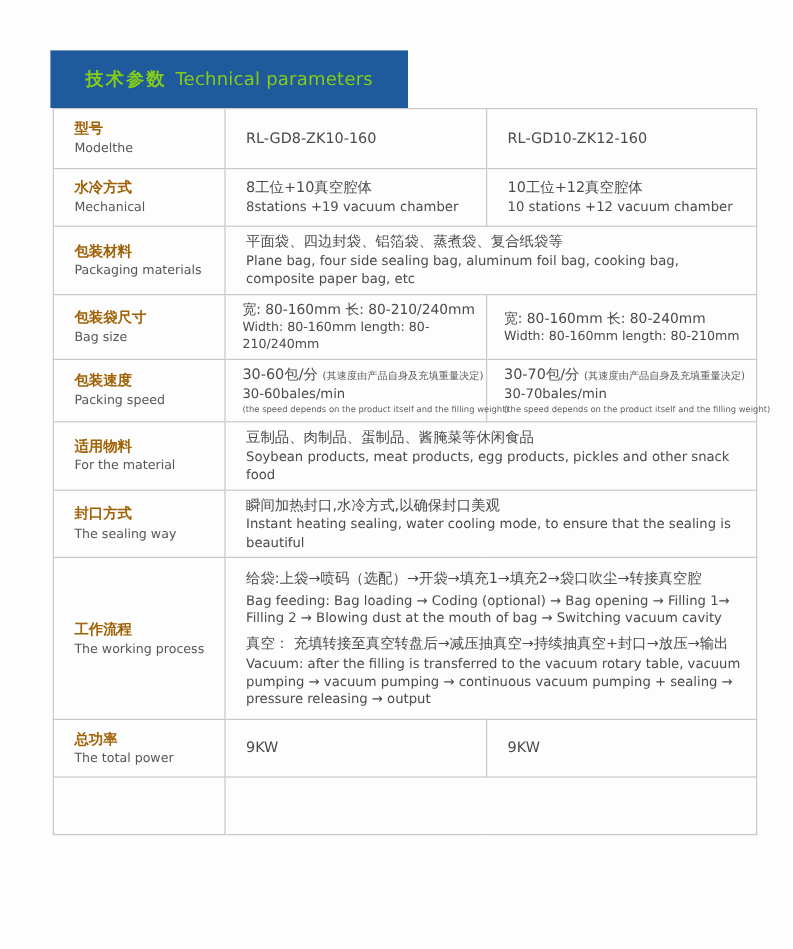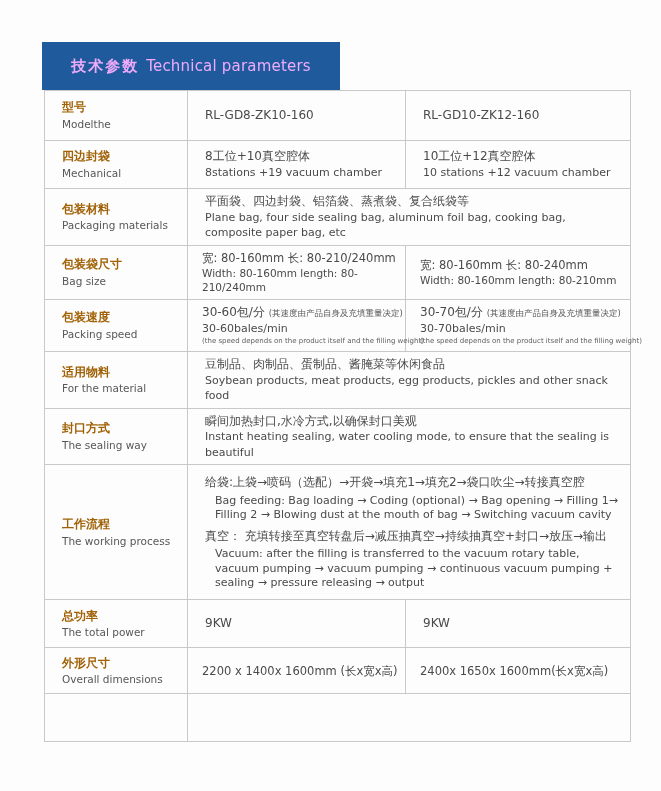--- a/index.html
+++ b/index.html
@@ -15,21 +15,21 @@
     background: #fdfdfd;
     overflow: hidden;
   }
   .banner {
     position: absolute;
     left: 42px;
     top: 42px;
     width: 298px;
     height: 48px;
     background: #1e5a9c;
-    color: #f0abfc;
+    color: #84cc16;
     display: flex;
     align-items: center;
     justify-content: center;
     gap: 7px;
     white-space: nowrap;
   }
   .banner .zh { font-size: 15px; font-weight: bold; letter-spacing: 2px; }
   .banner .en { font-size: 15px; font-weight: normal; letter-spacing: 0.2px; }
 
   table.spec {
@@ -54,21 +54,21 @@
   .lbl-en { font-size: 10.5px; font-weight: normal; color: #575757; display: block; margin-top: 1px; }
 
   .v-zh { display: block; font-size: 12px; }
   .v-en { display: block; font-size: 11px; }
   .v-en.small { font-size: 10.5px; }
   .speed-line { display: block; font-size: 12px; }
   .speed-note-zh { font-size: 8.5px; color: #5a5a5a; text-align: center; }
   .speed-note-en { display: block; font-size: 7px; color: #5f5f5f; line-height: 1.5; white-space: nowrap; }
   .proc-p { display: block; margin: 5px 0; }
   .proc-zh { display: block; font-size: 12px; margin-bottom: 3px; }
-  .proc-en { display: block; font-size: 11px; line-height: 1.3; margin-left: 10px; }
+  .proc-en { display: block; font-size: 11px; line-height: 1.3; }
 </style>
 </head>
 <body>
 
 <div class="page">
 
   <div class="banner">
     <span class="zh">技术参数</span>
     <span class="en">Technical parameters</span>
   </div>
@@ -89,21 +89,21 @@
         <td>
             <span class="v-zh">RL-GD8-ZK10-160</span>
           </td>
         <td>
             <span class="v-zh">RL-GD10-ZK12-160</span>
           </td>
       </tr>
 
       <tr style="height:48px">
         <td class="lbl">
-          <span class="lbl-zh">四边封袋</span>
+          <span class="lbl-zh">水冷方式</span>
           <span class="lbl-en">Mechanical</span>
         </td>
         <td>
           <span class="v-zh">8工位+10真空腔体</span>
           <span class="v-en">8stations +19 vacuum chamber</span>
         </td>
         <td>
           <span class="v-zh">10工位+12真空腔体</span>
           <span class="v-en">10 stations +12 vacuum chamber</span>
         </td>
@@ -199,32 +199,20 @@
         </td>
         <td>
             <span class="v-zh">9KW</span>
           </td>
         <td>
             <span class="v-zh">9KW</span>
           </td>
       </tr>
 
 
-      <tr style="height:46px">
-        <td class="lbl">
-          <span class="lbl-zh">外形尺寸</span>
-          <span class="lbl-en">Overall dimensions</span>
-        </td>
-        <td style="padding-left:14px;padding-right:2px">
-            <span class="v-zh" style="font-size:11.5px">2200 x 1400x 1600mm (长x宽x高)</span>
-          </td>
-        <td style="padding-left:14px;padding-right:2px">
-            <span class="v-zh" style="font-size:11.5px">2400x 1650x 1600mm(长x宽x高)</span>
-          </td>
-      </tr>
 
       <tr style="height:48px">
         <td class="lbl">
           
           
         </td>
         <td colspan="2">
           
           
         </td>

